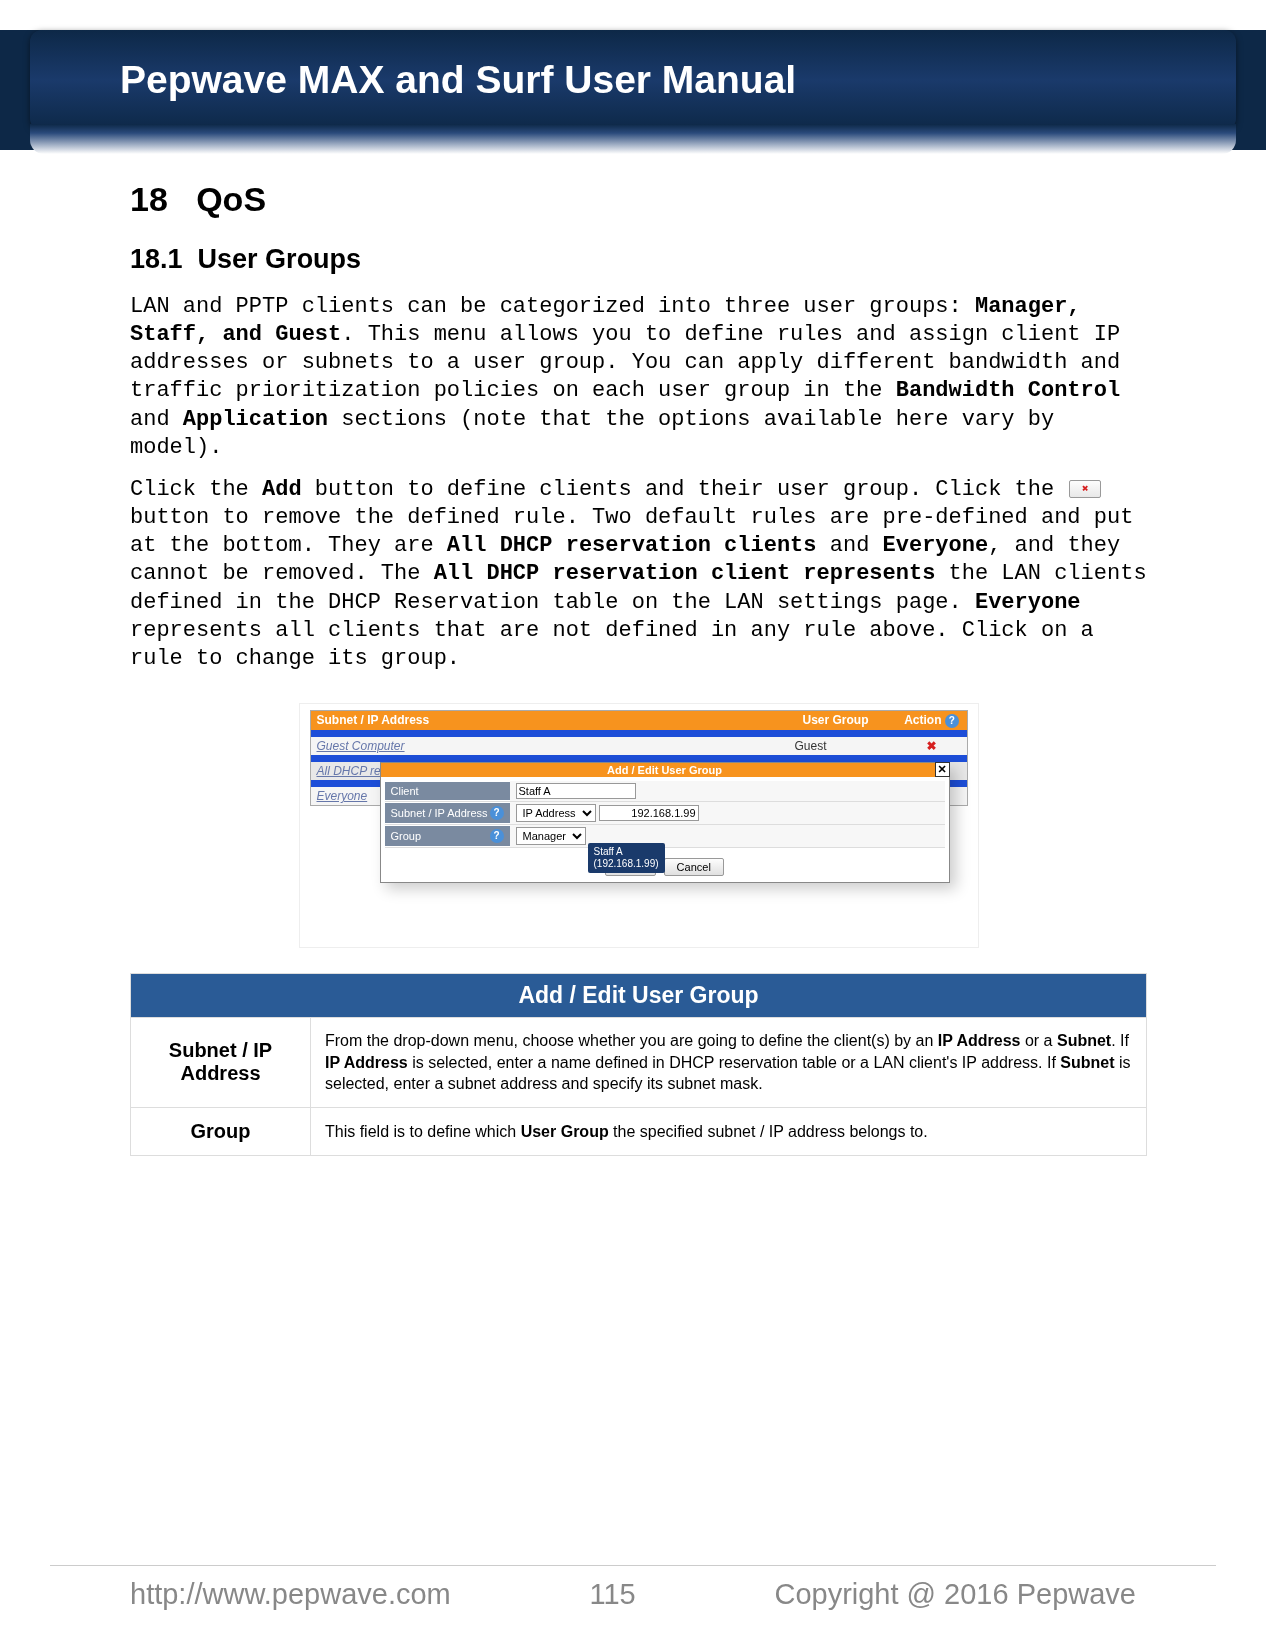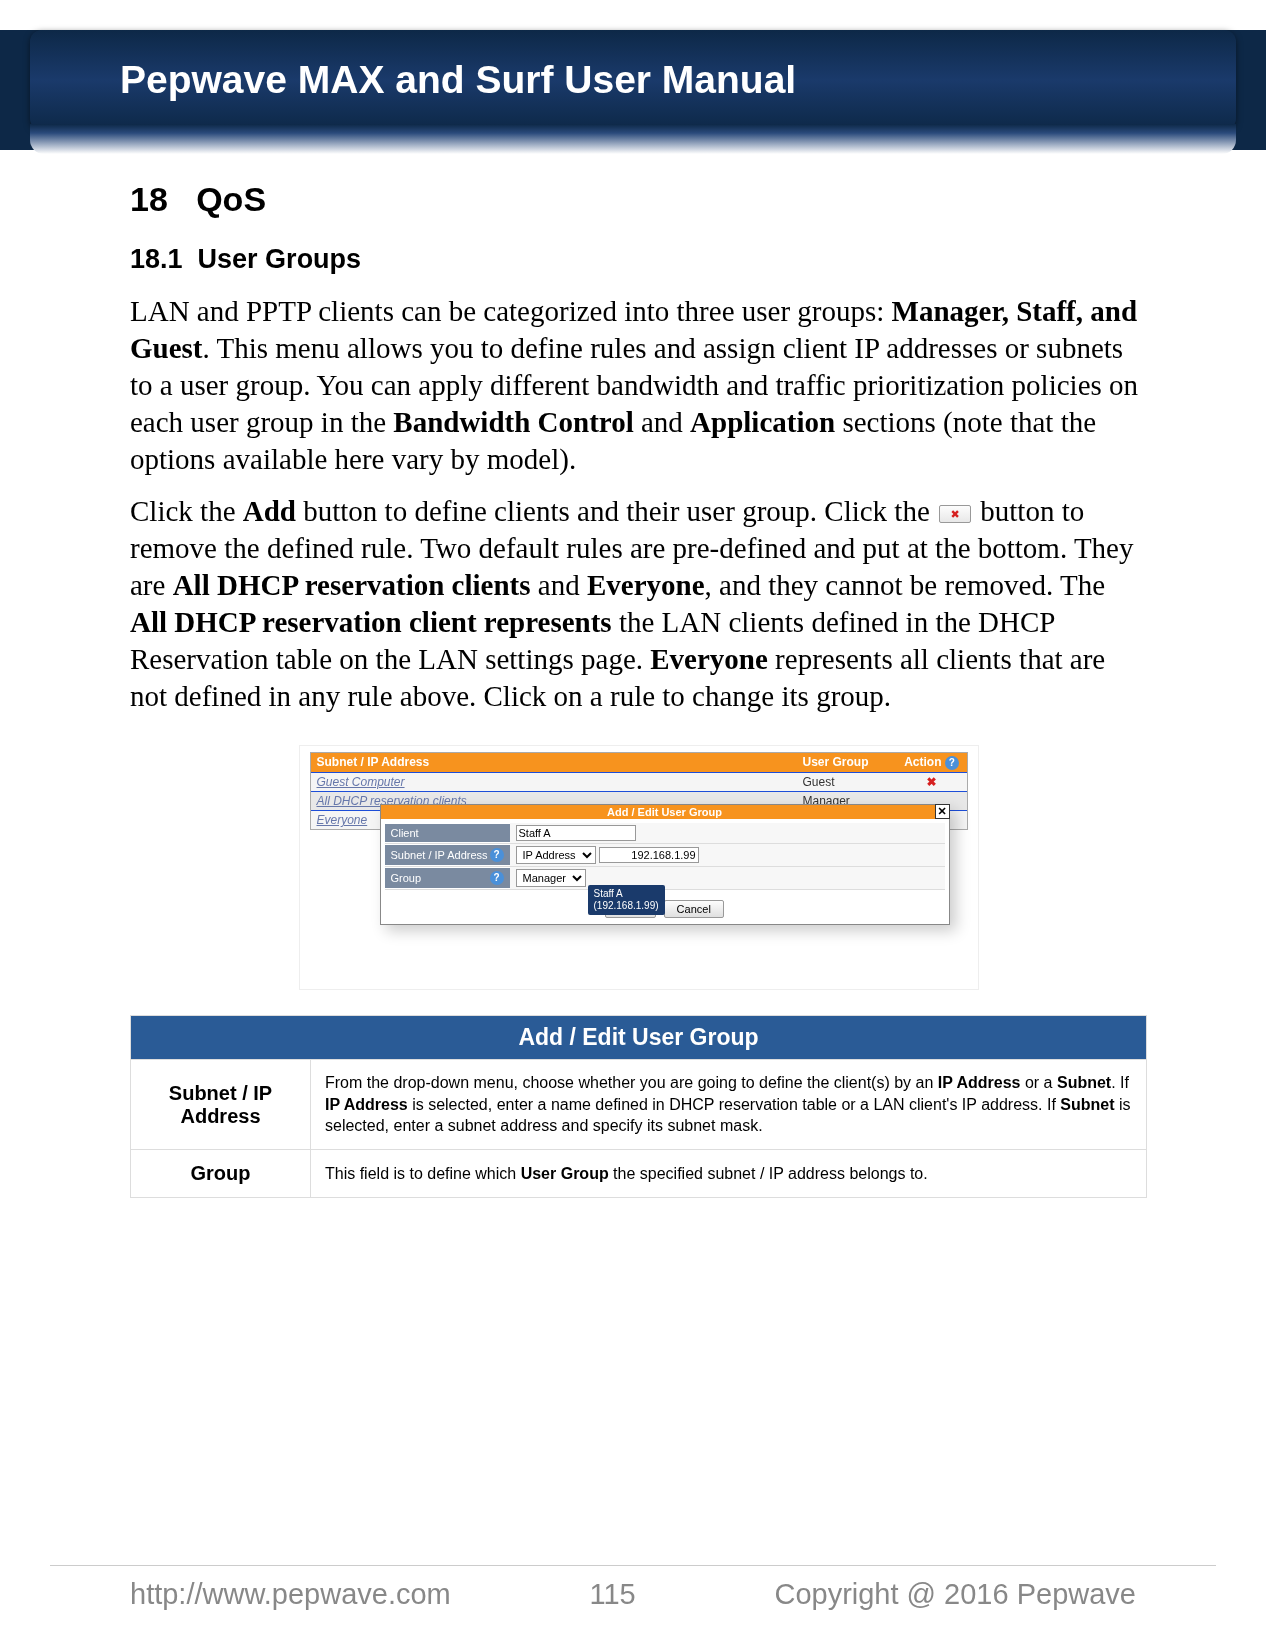--- a/index.html
+++ b/index.html
@@ -60,24 +60,24 @@
     margin-bottom: 25px;
     font-family: Arial, sans-serif;
   }
   .h2 {
     font-size: 27px;
     font-weight: bold;
     margin-bottom: 18px;
     font-family: Arial, sans-serif;
   }
   .para {
-    font-size: 29px;
+    font-size: 22px;
     line-height: 1.28;
     margin-bottom: 14px;
-    font-family: Liberation Serif, serif;
+    font-family: Liberation Mono, monospace;
     color: #000;
   }
   .bold { font-weight: bold; }
   .inline-delete-btn {
     display: inline-block;
     width: 32px;
     height: 18px;
     background: linear-gradient(#fdfdfd, #e8e8e8);
     border: 1px solid #999;
     border-radius: 2px;
@@ -113,21 +113,21 @@
   .grid-header {
     background: linear-gradient(#f7931e, #f7931e);
     color: #fff;
     display: flex;
     font-size: 12px;
     font-weight: bold;
   }
   .grid-header .c1 { flex: 1; padding: 2px 6px; }
   .grid-header .c2 { width: 100px; padding: 2px 6px; }
   .grid-header .c3 { width: 70px; padding: 2px 6px; text-align: center; }
-  .grid-row { display: flex; border-top: 1px solid #1d4ed8; background: #f5f5f5; }
+  .grid-row { display: flex; border-top: 7px solid #1d4ed8; background: #f5f5f5; gap: 8px; }
   .grid-row.alt { background: #e8e8e8; }
   .grid-row .c1 { flex: 1; padding: 2px 6px; font-style: italic; color: #67a; text-decoration: underline; }
   .grid-row .c2 { width: 100px; padding: 2px 6px; color: #333; }
   .grid-row .c3 { width: 70px; padding: 2px 6px; text-align: center; }
   .help-icon {
     display: inline-block;
     width: 14px; height: 14px;
     border-radius: 50%;
     background: #4a90d9;
     color: #fff;

